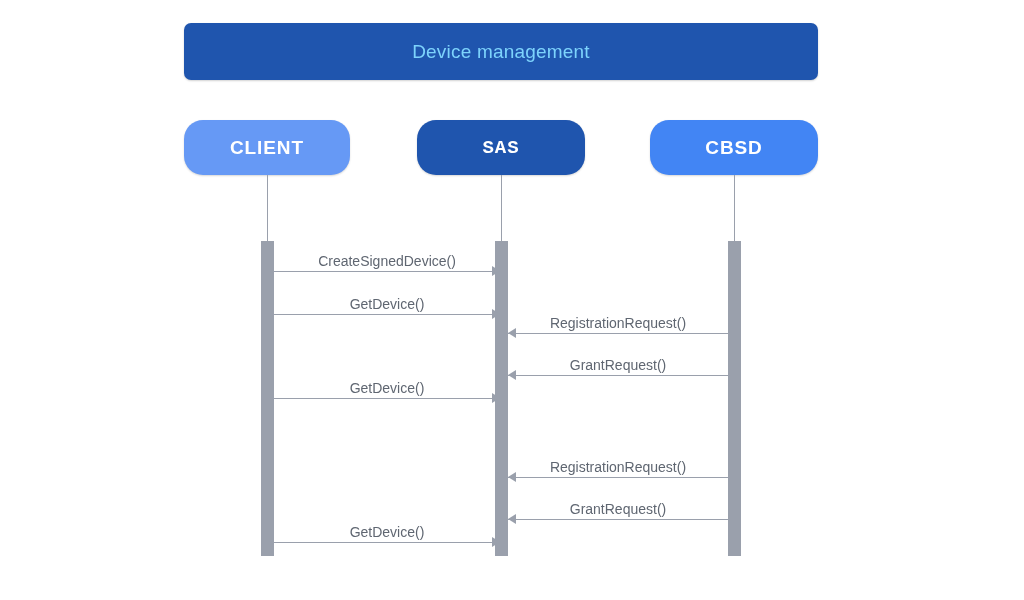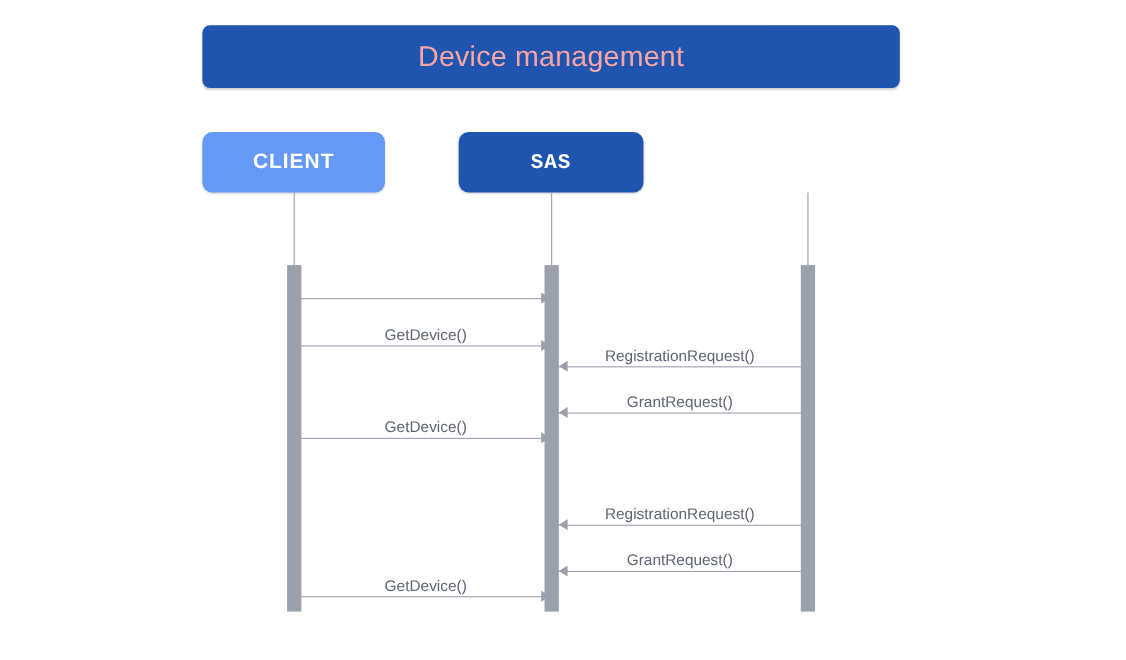--- a/index.html
+++ b/index.html
@@ -27,32 +27,32 @@
     width: 634px;
     height: 57px;
     border-radius: 7px;
     background: #1F55AE;
     display: flex;
     align-items: center;
     justify-content: center;
     box-shadow: 0 1px 2px rgba(0,0,0,0.18);
   }
   .title-banner .title-text {
-    color: #fca5a5;
-    font-size: 26px;
+    color: #7dd3fc;
+    font-size: 19px;
     font-weight: 400;
     letter-spacing: 0.2px;
   }
 
   
   .participant {
     position: absolute;
     top: 120px;
     height: 55px;
-    border-radius: 9px;
+    border-radius: 19px;
     display: flex;
     align-items: center;
     justify-content: center;
     box-shadow: 0 1px 2px rgba(0,0,0,0.16);
   }
   .participant .p-label {
     color: #ffffff;
     font-size: 19px;
     font-weight: 700;
     letter-spacing: 0.9px;
@@ -123,30 +123,34 @@
   <div class="title-banner">
     <span class="title-text">Device management</span>
   </div>
 
   <div class="participant p-client">
     <span class="p-label">CLIENT</span>
   </div>
   <div class="participant p-sas">
     <span class="p-label">SAS</span>
   </div>
+  <div class="participant p-cbsd">
+    <span class="p-label">CBSD</span>
+  </div>
 
   <div class="lifeline" style="left:267px; top:175px; height:66px;"></div>
   <div class="lifeline" style="left:501px; top:175px; height:66px;"></div>
   <div class="lifeline" style="left:734px; top:175px; height:66px;"></div>
 
   <div class="activation" style="left:261px; top:241px; height:315px;"></div>
   <div class="activation" style="left:495px; top:241px; height:315px;"></div>
   <div class="activation" style="left:728px; top:241px; height:315px;"></div>
 
   <div class="message to-right" style="left:274px; width:226px; top:262px;">
+    <span class="msg-label">CreateSignedDevice()</span>
     <div class="msg-line"></div>
     <div class="arrow-head"></div>
   </div>
 
   <div class="message to-right" style="left:274px; width:226px; top:305px;">
     <span class="msg-label">GetDevice()</span>
     <div class="msg-line"></div>
     <div class="arrow-head"></div>
   </div>
 

